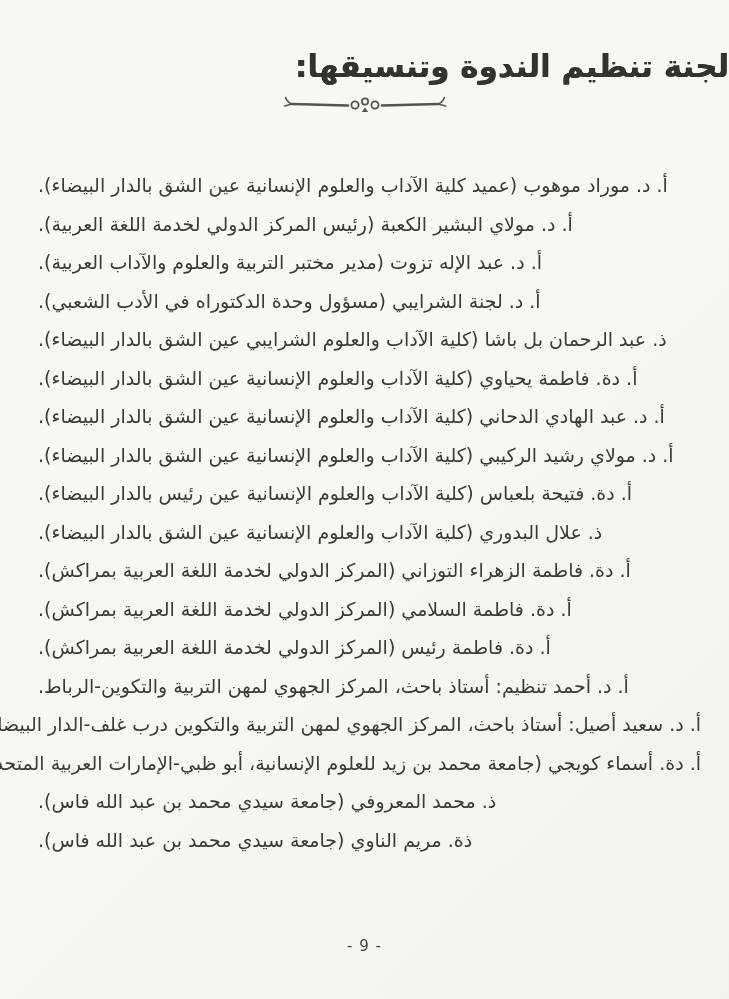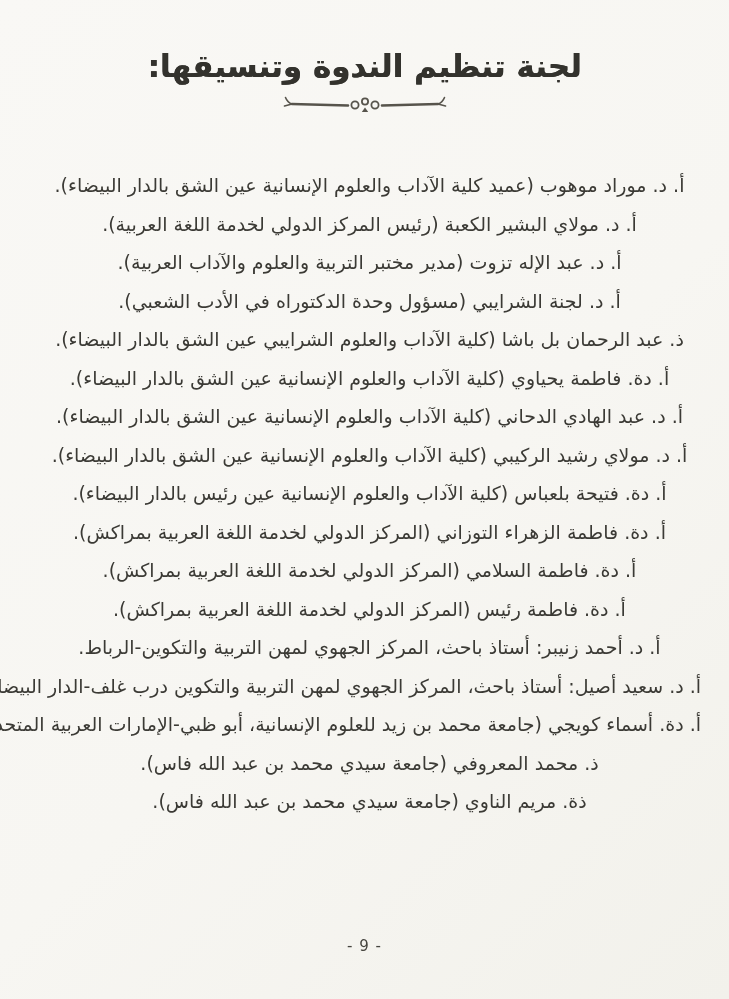--- a/index.html
+++ b/index.html
@@ -12,39 +12,39 @@
     width: 729px;
     height: 999px;
     margin: 0 auto;
     overflow: hidden;
     background: linear-gradient(135deg, #f9f8f5 0%, #f7f6f2 55%, #f2f1eb 100%);
     font-family: "DejaVu Sans", sans-serif;
     color: #3b3a35;
   }
   .title-block {
     padding-top: 48px;
-    text-align: center;
+    text-align: right;
   }
   .page-title {
     direction: rtl;
     display: inline-block;
     margin: 0;
     font-size: 31px;
     font-weight: bold;
     color: #33322d;
     text-shadow: 0.4px 0 0 #33322d;
     letter-spacing: 0.5px;
   }
   .ornament {
     display: block;
     margin: 8px auto 0 auto;
   }
   .member-list {
     direction: rtl;
-    text-align: center;
+    text-align: left;
     margin-top: 52px;
     padding: 0 28px 0 38px;
   }
   .member-line {
     font-size: 19px;
     line-height: 38.5px;
     white-space: nowrap;
     color: #3b3a35;
   }
   .page-number {
@@ -84,24 +84,25 @@
   <div class="member-list">
       <div class="member-line">أ. د. موراد موهوب (عميد كلية الآداب والعلوم الإنسانية عين الشق بالدار البيضاء).</div>
       <div class="member-line">أ. د. مولاي البشير الكعبة (رئيس المركز الدولي لخدمة اللغة العربية).</div>
       <div class="member-line">أ. د. عبد الإله تزوت (مدير مختبر التربية والعلوم والآداب العربية).</div>
       <div class="member-line">أ. د. لجنة الشرايبي (مسؤول وحدة الدكتوراه في الأدب الشعبي).</div>
       <div class="member-line">ذ. عبد الرحمان بل باشا (كلية الآداب والعلوم الشرايبي عين الشق بالدار البيضاء).</div>
       <div class="member-line">أ. دة. فاطمة يحياوي (كلية الآداب والعلوم الإنسانية عين الشق بالدار البيضاء).</div>
       <div class="member-line">أ. د. عبد الهادي الدحاني (كلية الآداب والعلوم الإنسانية عين الشق بالدار البيضاء).</div>
       <div class="member-line">أ. د. مولاي رشيد الركيبي (كلية الآداب والعلوم الإنسانية عين الشق بالدار البيضاء).</div>
       <div class="member-line">أ. دة. فتيحة بلعباس (كلية الآداب والعلوم الإنسانية عين رئيس بالدار البيضاء).</div>
+      <div class="member-line">ذ. علال البدوري (كلية الآداب والعلوم الإنسانية عين الشق بالدار البيضاء).</div>
       <div class="member-line">أ. دة. فاطمة الزهراء التوزاني (المركز الدولي لخدمة اللغة العربية بمراكش).</div>
       <div class="member-line">أ. دة. فاطمة السلامي (المركز الدولي لخدمة اللغة العربية بمراكش).</div>
       <div class="member-line">أ. دة. فاطمة رئيس (المركز الدولي لخدمة اللغة العربية بمراكش).</div>
-      <div class="member-line">أ. د. أحمد زنيبر: أستاذ باحث، المركز الجهوي لمهن التربية والتكوين-الرباط.</div>
+      <div class="member-line">أ. د. أحمد تنظيم: أستاذ باحث، المركز الجهوي لمهن التربية والتكوين-الرباط.</div>
       <div class="member-line">أ. د. سعيد أصيل: أستاذ باحث، المركز الجهوي لمهن التربية والتكوين درب غلف-الدار البيضاء.</div>
       <div class="member-line">أ. دة. أسماء كويجي (جامعة محمد بن زيد للعلوم الإنسانية، أبو ظبي-الإمارات العربية المتحدة).</div>
       <div class="member-line">ذ. محمد المعروفي (جامعة سيدي محمد بن عبد الله فاس).</div>
       <div class="member-line">ذة. مريم الناوي (جامعة سيدي محمد بن عبد الله فاس).</div>
     </div>
 
   <div class="page-number">- 9 -</div>
 
 </div>
 

